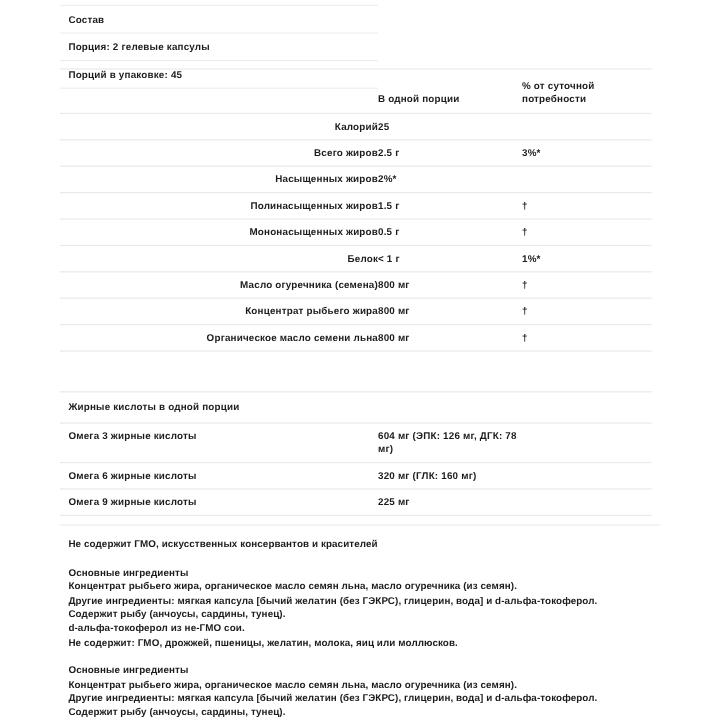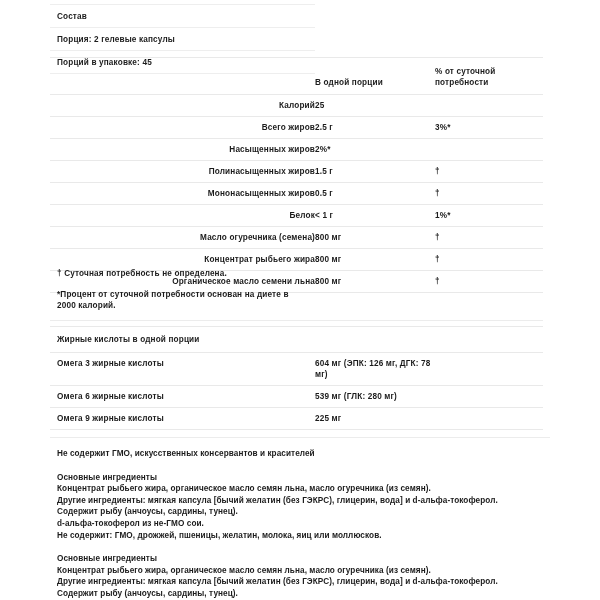--- a/index.html
+++ b/index.html
@@ -204,36 +204,32 @@
       <div class="c-val">800 мг</div>
       <div class="c-dv">†</div>
     </div>
     <div class="nrow">
       <div class="c-name">Органическое масло семени льна</div>
       <div class="c-val">800 мг</div>
       <div class="c-dv">†</div>
     </div>
   </div>
 
-  <div class="block" id="footnote-block">
-    <div class="footnote">† Суточная потребность не определена.</div>
-    <div class="footnote second">*Процент от суточной потребности основан на диете в 2000 калорий.</div>
-  </div>
 
   <div class="block" id="fatty-block">
     <div class="nrow title-row">
       <div class="c-name">Жирные кислоты в одной порции</div>
     </div>
     <div class="nrow">
       <div class="c-name">Омега 3 жирные кислоты</div>
       <div class="c-val val-wrap">604 мг (ЭПК: 126 мг, ДГК: 78 мг)</div>
     </div>
     <div class="nrow">
       <div class="c-name">Омега 6 жирные кислоты</div>
-      <div class="c-val val-wrap">539 мг (ГЛК: 280 мг)</div>
+      <div class="c-val val-wrap">320 мг (ГЛК: 160 мг)</div>
     </div>
     <div class="nrow">
       <div class="c-name">Омега 9 жирные кислоты</div>
       <div class="c-val val-wrap">225 мг</div>
     </div>
   </div>
 
   <div id="ingredients-block">
     <div class="ing-line">Не содержит ГМО, искусственных консервантов и красителей</div>
 

